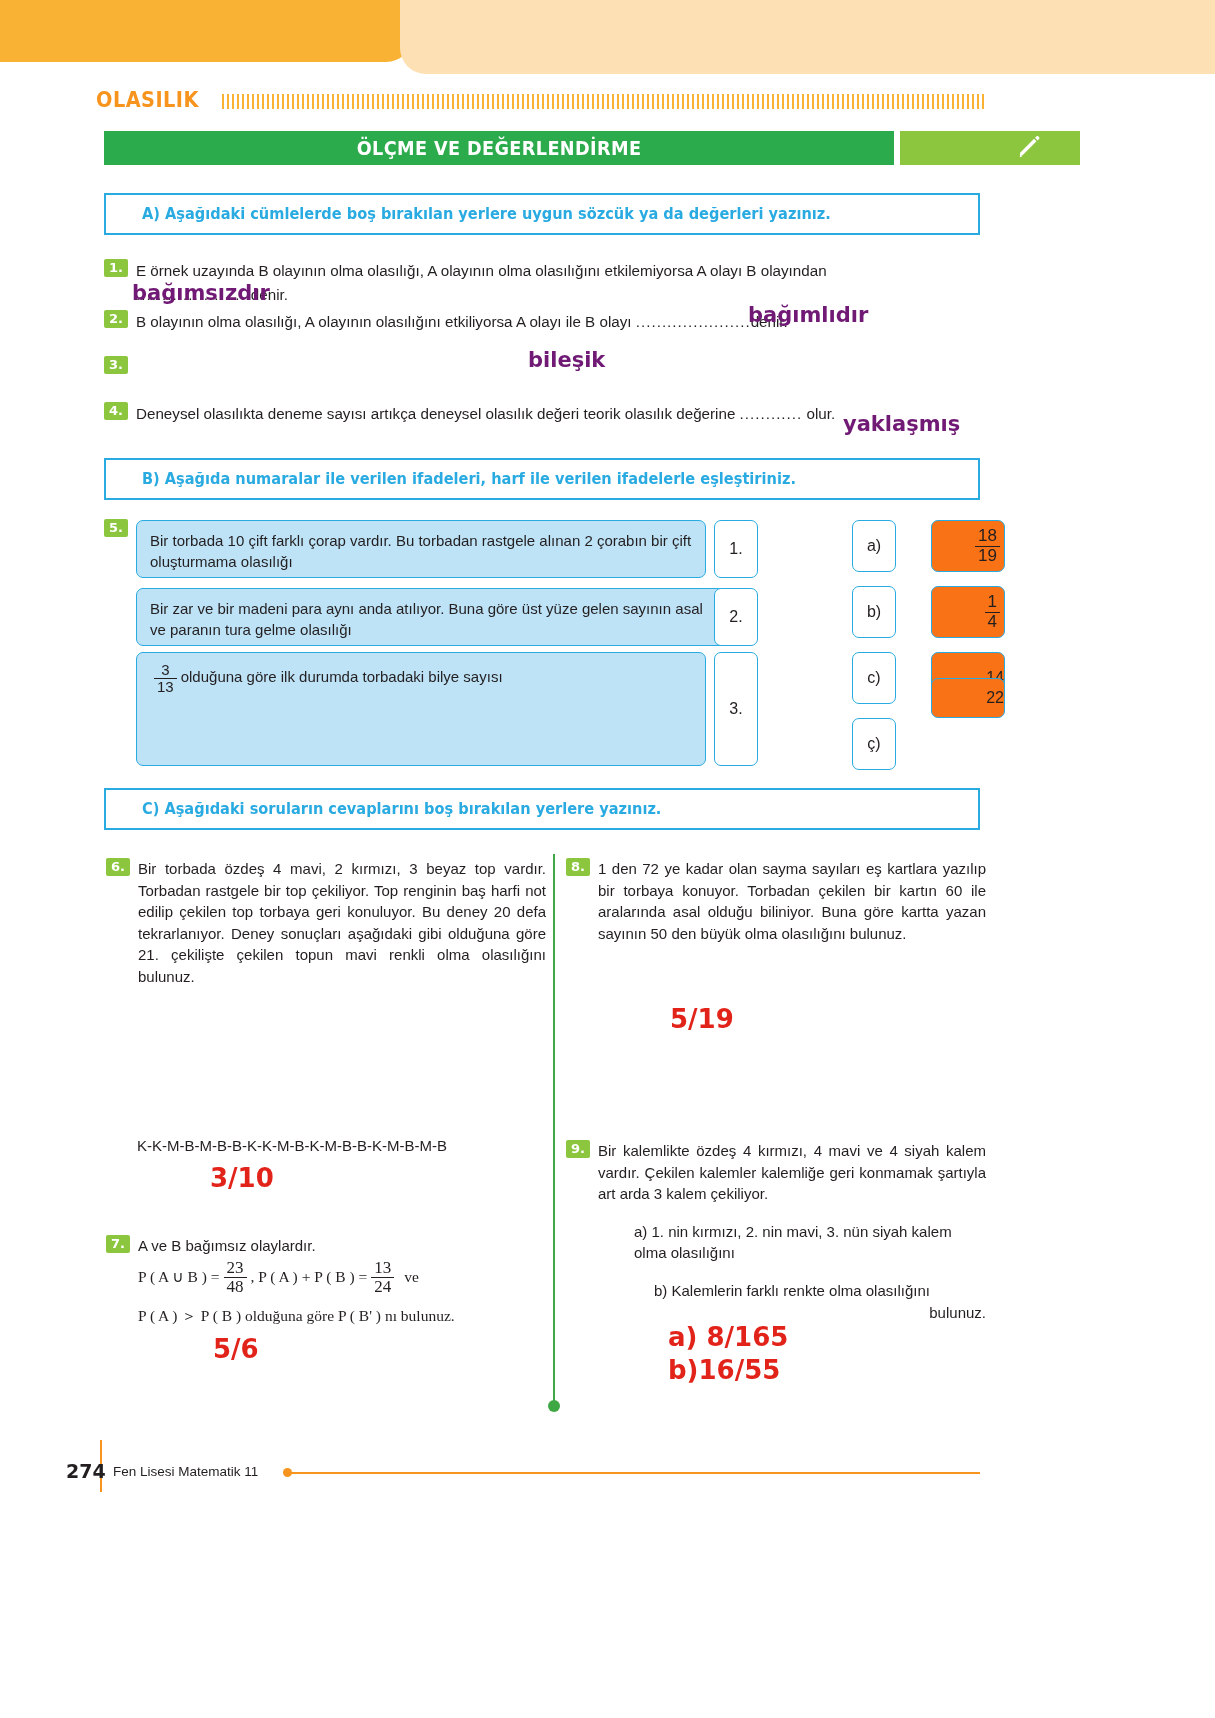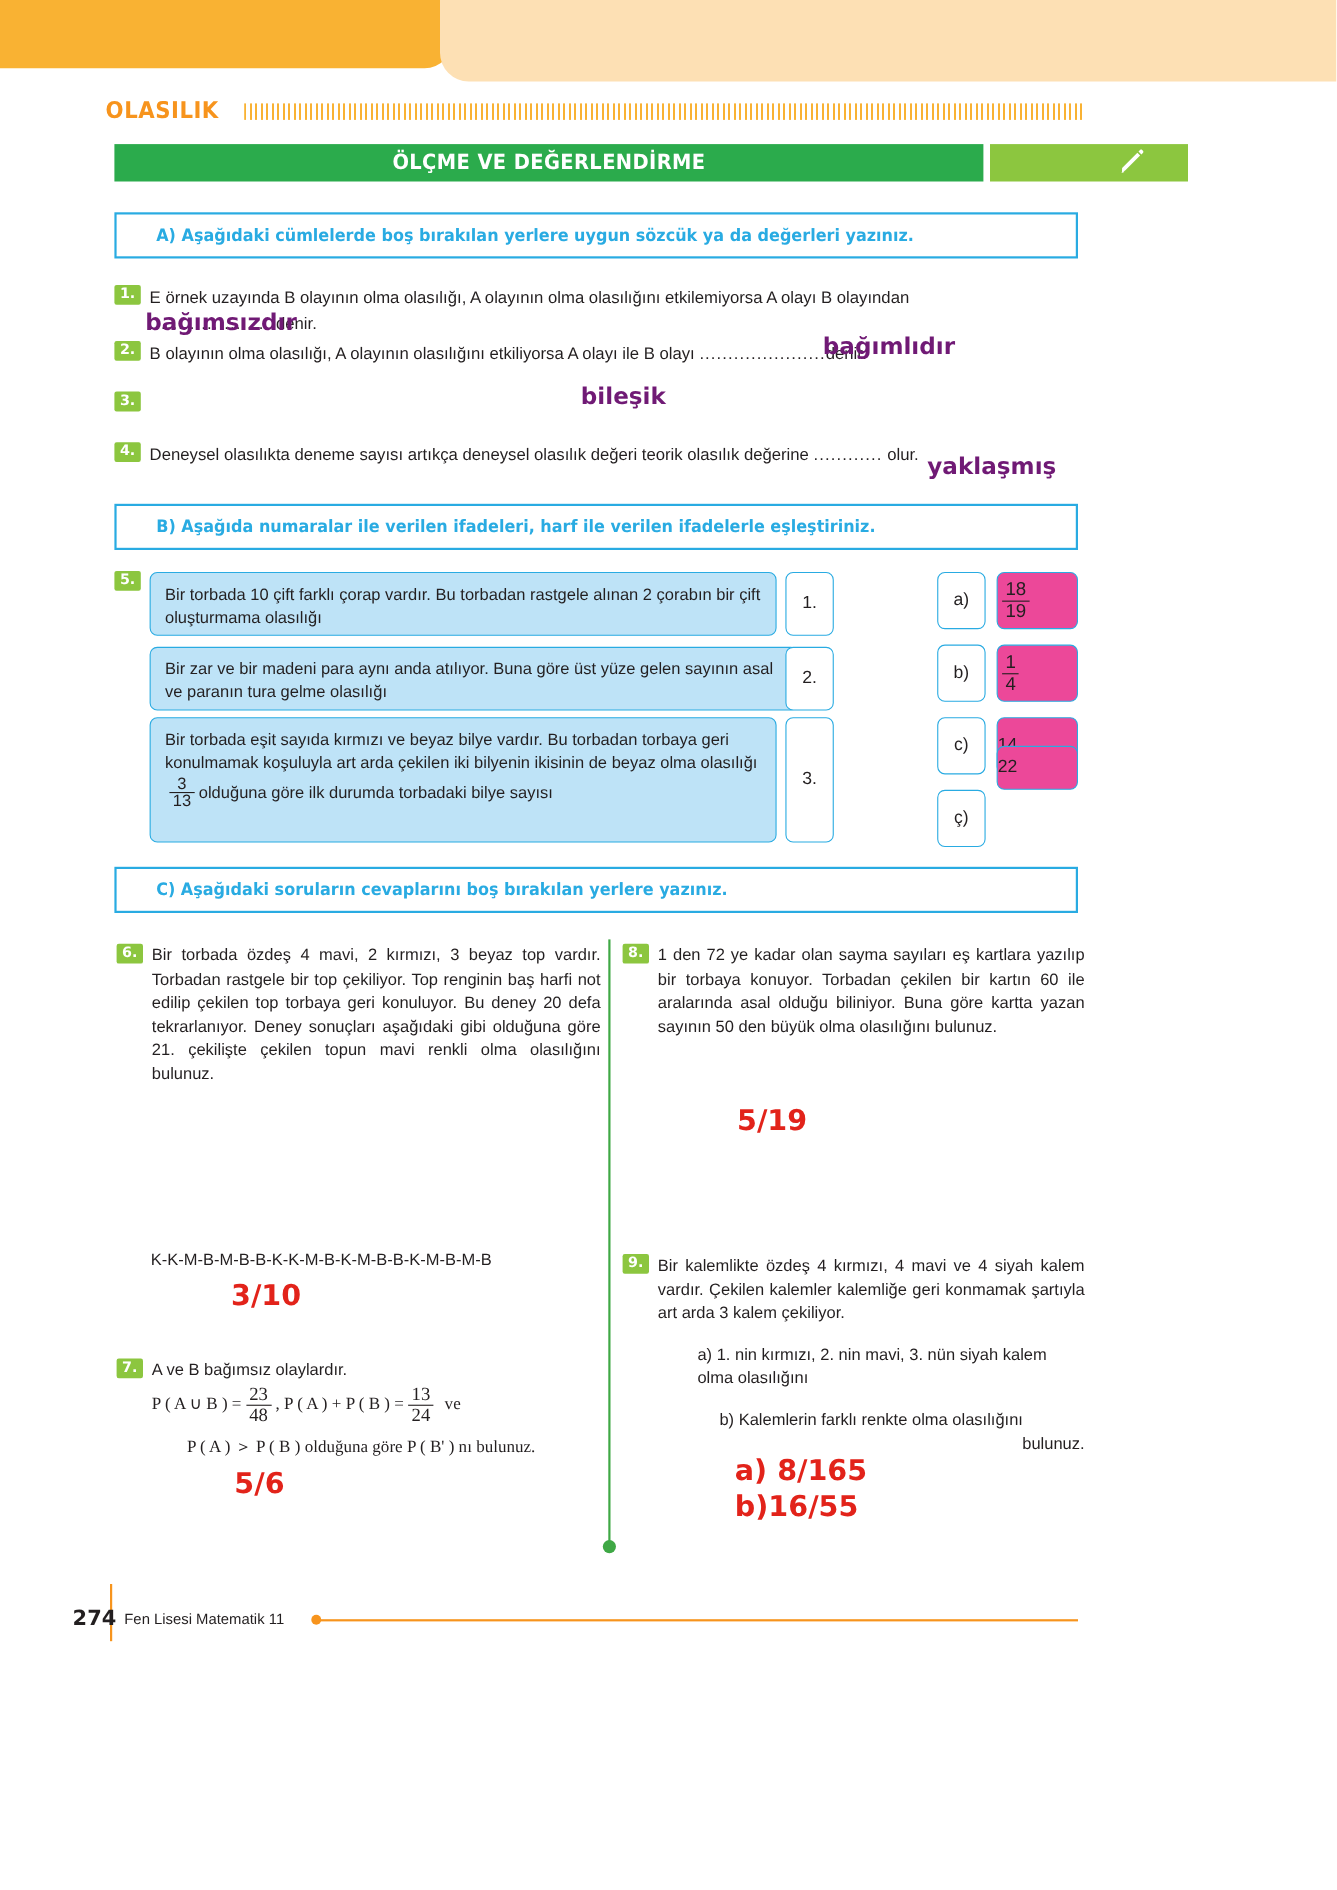--- a/index.html
+++ b/index.html
@@ -182,29 +182,30 @@
     border-radius: 7px;
     box-sizing: border-box;
     display: flex;
     align-items: center;
     justify-content: center;
     font-size: 16px;
     color: #231f20;
   }
   .match-val {
     position: absolute;
-    background: #ec4899;
+    background: #f97316;
     border: 1.5px solid #29abe2;
     border-radius: 7px;
     box-sizing: border-box;
     display: flex;
     align-items: center;
-    justify-content: flex-start;
+    justify-content: flex-end;
     font-size: 16px;
     color: #231f20;
+    margin-left: 25px;
   }
 
   
   .frac {
     display: inline-flex;
     flex-direction: column;
     align-items: center;
     vertical-align: middle;
     line-height: 1.06;
     margin: 0 4px;
@@ -357,21 +358,21 @@
   <span class="qnum">5.</span>
 </div>
 
 <div class="match-stmt" style="left:136px; top:520px; width:570px; height:58px;">
   <span>Bir torbada 10 çift farklı çorap vardır. Bu torbadan rastgele alınan 2 çorabın bir çift oluşturmama olasılığı</span>
 </div>
 <div class="match-stmt" style="left:136px; top:588px; width:590px; height:58px;">
   <span>Bir zar ve bir madeni para aynı anda atılıyor. Buna göre üst yüze gelen sayının asal ve paranın tura gelme olasılığı</span>
 </div>
 <div class="match-stmt" style="left:136px; top:652px; width:570px; height:114px;">
-  <span>Bir torbada eşit sayıda kırmızı ve beyaz bilye vardır. Bu torbadan torbaya  geri konulmamak koşuluyla art arda çekilen iki bilyenin ikisinin de beyaz olma olasılığı</span><span class="frac">
+  <span class="frac">
       <span class="num">3</span>
       <span class="den">13</span>
     </span><span>olduğuna göre ilk durumda torbadaki bilye sayısı</span>
 </div>
 
 <div class="match-slot" style="left:714px; top:520px; width:44px; height:58px;">
   <span>1.</span>
 </div>
 <div class="match-slot" style="left:714px; top:588px; width:44px; height:58px;">
   <span>2.</span>
@@ -436,21 +437,21 @@
         <span class="num">23</span>
         <span class="den">48</span>
       </span>
       <span>, P ( A ) + P ( B ) =</span>
       <span class="frac big">
         <span class="num">13</span>
         <span class="den">24</span>
       </span>
       <span style="margin-left:6px;">ve</span>
     </div>
-    <div class="formula" style="margin-top:6px;margin-left:32px;">P ( A ) ＞ P ( B ) olduğuna göre  P ( B' )  nı bulunuz.</div>
+    <div class="formula" style="margin-top:6px;">P ( A ) ＞ P ( B ) olduğuna göre  P ( B' )  nı bulunuz.</div>
   </div>
 </div>
 <div class="bigans" style="left:213px; top:1334px;">5/6</div>
 
 <div class="cq" style="left:566px; top:858px; width:420px;">
   <span class="qnum">8.</span>
   <span class="cq-body">1 den 72 ye kadar olan sayma sayıları eş kartlara yazılıp bir torbaya konuyor. Torbadan çekilen bir kartın 60 ile aralarında asal olduğu biliniyor. Buna göre kartta yazan sayının 50 den büyük olma olasılığını bulunuz.</span>
 </div>
 <div class="bigans" style="left:670px; top:1004px;">5/19</div>
 

